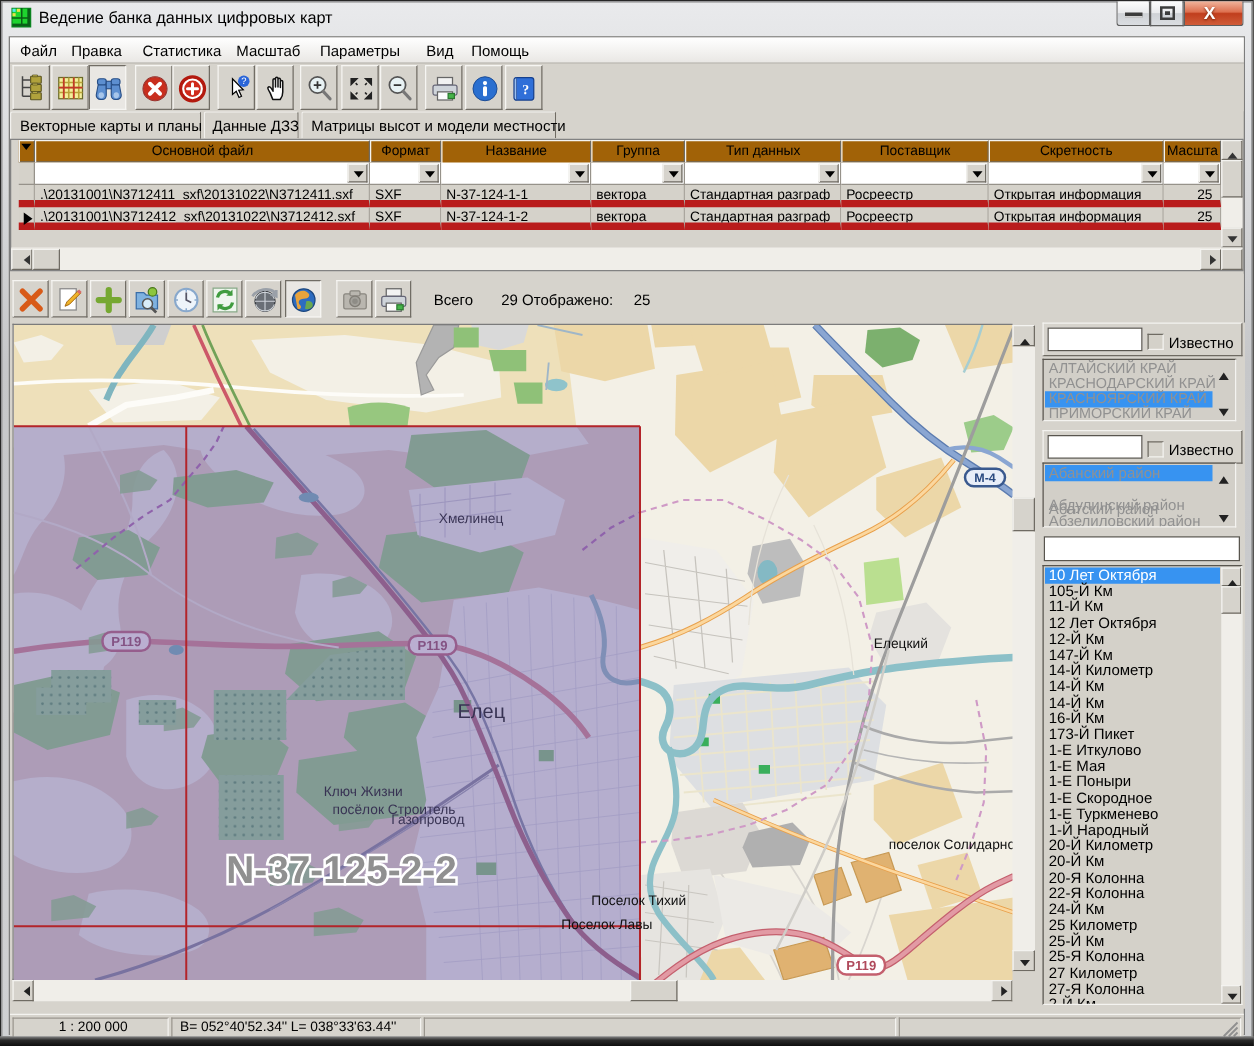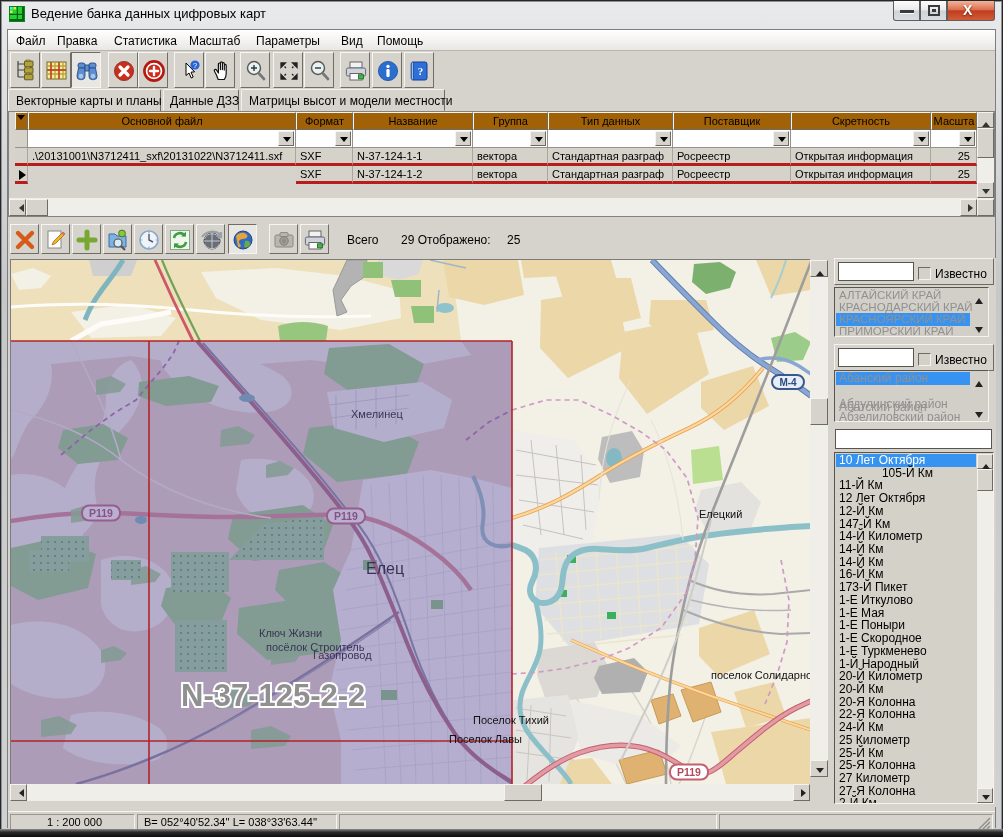--- a/index.html
+++ b/index.html
@@ -11,21 +11,21 @@
 .menubar{position:absolute;left:8px;top:30px;width:987px;height:21px;background:linear-gradient(180deg,#ffffff,#f3f2f0 55%,#e9e7e4);border-bottom:1px solid #b8b5af;font-size:12px;color:#000;}
 .menubar span{position:absolute;top:4px;text-align:right;}
 .tb{position:absolute;top:1px;width:30px;height:36px;background:#d6d3cc;border:1px solid;border-color:#f6f5f2 #716d65 #716d65 #f6f5f2;}
 .tb.on{background:#e9e7e3;border-color:#716d65 #f6f5f2 #f6f5f2 #716d65;}
 .tab{position:absolute;top:0;height:22px;background:#d6d3cc;border:1px solid;border-radius:2px 2px 0 0;border-color:#f2f1ee #6f6b63 #d6d3cc #f2f1ee;font-size:12px;}
 .tab span{position:absolute;left:7px;top:4px;white-space:nowrap;color:#000;}
 .gh{position:absolute;background:#a16207;border:1px solid;border-color:#f4f3f0 #6f6b63 #6f6b63 #f4f3f0;font-size:11px;text-align:center;color:#000;overflow:hidden;}
 .gf{position:absolute;top:18px;height:18px;background:#fff;border-right:1px solid #96928a;border-bottom:1px solid #96928a;}
 .dd{position:absolute;right:1px;top:1px;width:16px;height:15px;background:#d6d3cc;border:1px solid;border-color:#f4f3f0 #6f6b63 #6f6b63 #f4f3f0;}
 .dd:after{content:"";position:absolute;left:4px;top:5px;border:4px solid transparent;border-top:5px solid #000;}
-.gr{position:absolute;height:18px;background:#d5d2ca;border-right:1px solid #aaa69e;border-bottom:3px solid #b91c1c;font-size:11px;color:#000;line-height:17px;white-space:nowrap;overflow:hidden;}
+.gr{position:absolute;height:18px;background:#d5d2ca;border-right:1px solid #aaa69e;border-bottom:6px solid #b91c1c;font-size:11px;color:#000;line-height:17px;white-space:nowrap;overflow:hidden;}
 .sbtn{position:absolute;background:#d6d3cc;border:1px solid;border-color:#f4f3f0 #6f6b63 #6f6b63 #f4f3f0;}
 .thumb{position:absolute;background:#d6d3cc;border:1px solid;border-color:#f4f3f0 #6f6b63 #6f6b63 #f4f3f0;}
 .track{position:absolute;background:#f0eee9;}
 .tb2{position:absolute;top:5px;width:29px;height:30px;background:#d6d3cc;border:1px solid;border-color:#f6f5f2 #716d65 #716d65 #f6f5f2;}
 .tb2.on{background:#e9e7e3;border-color:#716d65 #f6f5f2 #f6f5f2 #716d65;}
 .t2txt{position:absolute;top:14px;font-size:12px;color:#000;}
 .box3{position:absolute;background:#d6d3cc;border:1px solid;border-color:#f4f3f0 #6f6b63 #6f6b63 #f4f3f0;}
 .inp{position:absolute;background:#fff;border:1px solid #58554e;}
 .chk{position:absolute;width:13px;height:13px;background:#d4d1c9;border:1px solid;border-color:#6f6b63 #f4f3f0 #f4f3f0 #6f6b63;}
 .lbl{position:absolute;font-size:12px;color:#000;}
@@ -186,21 +186,21 @@
       <span style="left:6px;">Данные ДЗЗ</span>
     </div>
 <div class="tab" style="left:233px;width:204px;">
       <span>Матрицы высот и модели местности</span>
     </div>
 </div>
 <div class="abs" style="left:8px;top:111px;width:987px;height:106px;background:#d6d3cc;border:1px solid #828282;">
 <div class="gh" style="left:6px;width:13px;top:0;height:18px;line-height:16px;"></div>
 <div class="gh" style="left:19px;width:268px;top:0;height:18px;line-height:16px;">Основной файл</div>
 <div class="gh" style="left:287px;width:57px;top:0;height:18px;line-height:16px;">Формат</div>
-<div class="gh" style="left:344px;width:120px;top:0;height:18px;line-height:16px;">Название</div>
+<div class="gh" style="left:344px;width:120px;top:0;height:34px;line-height:16px;">Название</div>
 <div class="gh" style="left:464px;width:75px;top:0;height:18px;line-height:16px;">Группа</div>
 <div class="gh" style="left:539px;width:125px;top:0;height:18px;line-height:16px;">Тип данных</div>
 <div class="gh" style="left:664px;width:118px;top:0;height:18px;line-height:16px;">Поставщик</div>
 <div class="gh" style="left:782px;width:140px;top:0;height:18px;line-height:16px;">Скретность</div>
 <div class="gh" style="left:922px;width:46px;top:0;height:18px;line-height:16px;">Масшта</div>
 <div class="abs" style="left:8px;top:3px;width:0;height:0;border:4px solid transparent;border-top:5px solid #000;"></div>
 <div class="gf" style="left:6px;width:13px;background:#d5d2ca;"></div>
 <div class="gf" style="left:19px;width:268px;">
       <div class="dd"></div>
     </div>
@@ -228,20 +228,21 @@
 <div class="gr" style="left:6px;top:36px;width:13px;"></div>
 <div class="gr" style="left:19px;top:36px;width:268px;padding-left:4px;">.\20131001\N3712411_sxf\20131022\N3712411.sxf</div>
 <div class="gr" style="left:287px;top:36px;width:57px;padding-left:4px;">SXF</div>
 <div class="gr" style="left:344px;top:36px;width:120px;padding-left:4px;">N-37-124-1-1</div>
 <div class="gr" style="left:464px;top:36px;width:75px;padding-left:4px;">вектора</div>
 <div class="gr" style="left:539px;top:36px;width:125px;padding-left:4px;">Стандартная разграф</div>
 <div class="gr" style="left:664px;top:36px;width:118px;padding-left:4px;">Росреестр</div>
 <div class="gr" style="left:782px;top:36px;width:140px;padding-left:4px;">Открытая информация</div>
 <div class="gr" style="left:922px;top:36px;width:46px;padding-right:6px;text-align:right;">25</div>
 <div class="gr" style="left:6px;top:54px;width:13px;"></div>
+<div class="gr" style="left:19px;top:54px;width:268px;padding-left:4px;">.\20131001\N3712412_sxf\20131022\N3712412.sxf</div>
 <div class="gr" style="left:287px;top:54px;width:57px;padding-left:4px;">SXF</div>
 <div class="gr" style="left:344px;top:54px;width:120px;padding-left:4px;">N-37-124-1-2</div>
 <div class="gr" style="left:464px;top:54px;width:75px;padding-left:4px;">вектора</div>
 <div class="gr" style="left:539px;top:54px;width:125px;padding-left:4px;">Стандартная разграф</div>
 <div class="gr" style="left:664px;top:54px;width:118px;padding-left:4px;">Росреестр</div>
 <div class="gr" style="left:782px;top:54px;width:140px;padding-left:4px;">Открытая информация</div>
 <div class="gr" style="left:922px;top:54px;width:46px;padding-right:6px;text-align:right;">25</div>
 <div class="abs" style="left:10px;top:58px;width:0;height:0;border:5px solid transparent;border-left:7px solid #000;"></div>
 <div class="track" style="left:968px;top:0px;width:17px;height:86px;"></div>
 <div class="sbtn" style="left:968px;top:0px;width:17px;height:16px;">
@@ -561,21 +562,21 @@
 <div class="abs" style="left:136px;top:2px;width:16px;height:14px;">
         <div class="abs" style="left:4px;top:4px;border:4px solid transparent;border-bottom:6px solid #222;"></div>
       </div>
 <div class="abs" style="left:136px;top:36px;width:16px;height:14px;">
         <div class="abs" style="left:4px;top:5px;border:4px solid transparent;border-top:6px solid #222;"></div>
       </div>
 </div>
 <div class="inp" style="left:5px;top:171px;width:157px;height:20px;"></div>
 <div class="lbx" style="left:4px;top:194px;width:160px;height:352px;background:#d4d1c9;">
 <div class="li2 sel" style="top:1px;height:13px;line-height:13px;">10 Лет Октября</div>
-<div class="li2" style="top:14px;height:13px;line-height:13px;text-align:center;">105-Й Км</div>
+<div class="li2" style="top:14px;height:13px;line-height:13px;">105-Й Км</div>
 <div class="li2" style="top:26px;height:13px;line-height:13px;">11-Й Км</div>
 <div class="li2" style="top:39px;height:13px;line-height:13px;">12 Лет Октября</div>
 <div class="li2" style="top:52px;height:13px;line-height:13px;">12-Й Км</div>
 <div class="li2" style="top:65px;height:13px;line-height:13px;">147-Й Км</div>
 <div class="li2" style="top:77px;height:13px;line-height:13px;">14-Й Километр</div>
 <div class="li2" style="top:90px;height:13px;line-height:13px;">14-Й Км</div>
 <div class="li2" style="top:103px;height:13px;line-height:13px;">14-Й Км</div>
 <div class="li2" style="top:115px;height:13px;line-height:13px;">16-Й Км</div>
 <div class="li2" style="top:128px;height:13px;line-height:13px;">173-Й Пикет</div>
 <div class="li2" style="top:141px;height:13px;line-height:13px;">1-Е Иткулово</div>

